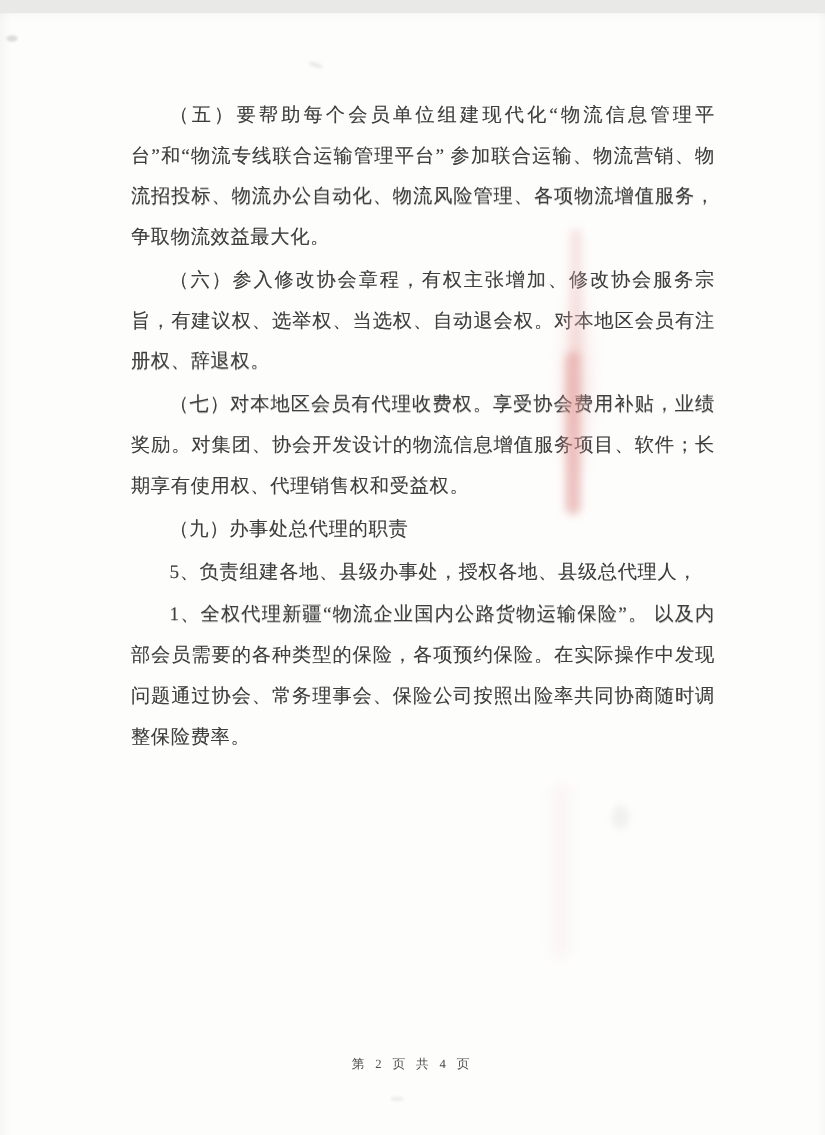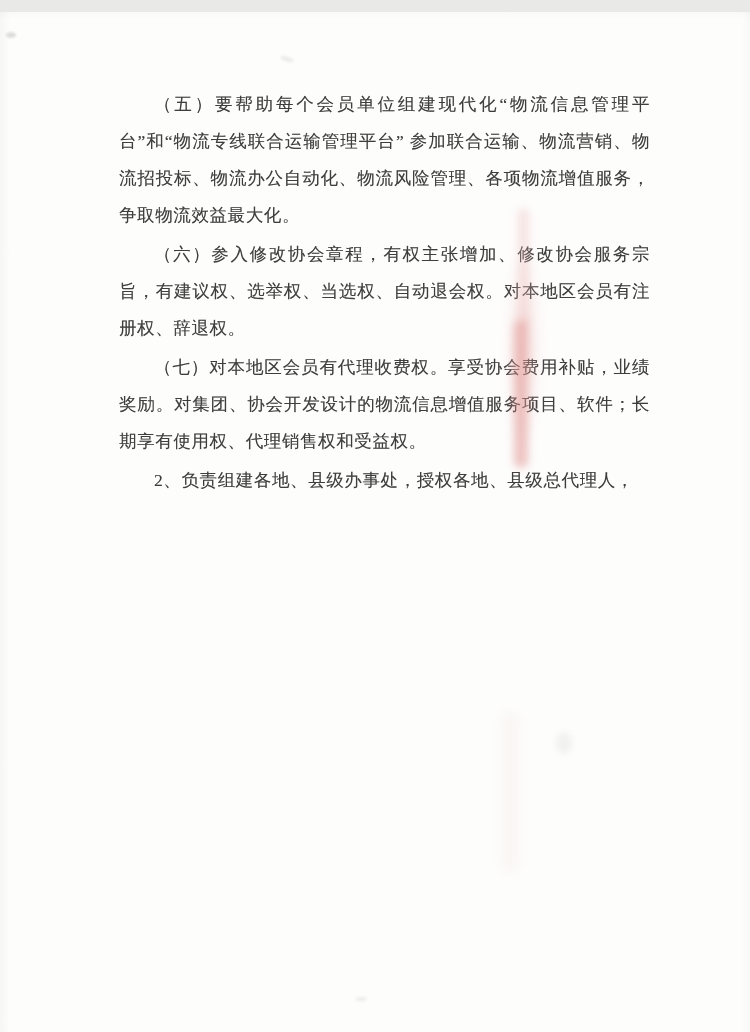--- a/index.html
+++ b/index.html
@@ -81,23 +81,26 @@
 </style>
 </head>
 <body>
 
 <div class="scan-page">
 
   <div class="doc-body">
     <p>（五）要帮助每个会员单位组建现代化“物流信息管理平台”和“物流专线联合运输管理平台” 参加联合运输、物流营销、物流招投标、物流办公自动化、物流风险管理、各项物流增值服务，争取物流效益最大化。</p>
     <p>（六）参入修改协会章程，有权主张增加、修改协会服务宗旨，有建议权、选举权、当选权、自动退会权。对本地区会员有注册权、辞退权。</p>
     <p>（七）对本地区会员有代理收费权。享受协会费用补贴，业绩奖励。对集团、协会开发设计的物流信息增值服务项目、软件；长期享有使用权、代理销售权和受益权。</p>
-    <p>2、负责组建各地、县级办事处，授权各地、县级总代理人，</p>
+    <p>（九）办事处总代理的职责</p>
+    <p>5、负责组建各地、县级办事处，授权各地、县级总代理人，</p>
+    <p>1、全权代理新疆“物流企业国内公路货物运输保险”。 以及内部会员需要的各种类型的保险，各项预约保险。在实际操作中发现问题通过协会、常务理事会、保险公司按照出险率共同协商随时调整保险费率。</p>
   </div>
 
+  <div class="page-footer">第 2 页 共 4 页</div>
 
   <div class="smudge smudge-wash"></div>
   <div class="smudge smudge-core-upper"></div>
   <div class="smudge smudge-core-lower"></div>
   <div class="smudge smudge-faint-lower"></div>
   <div class="speck speck-1"></div>
   <div class="speck speck-2"></div>
   <div class="speck speck-3"></div>
   <div class="speck speck-4"></div>
 

